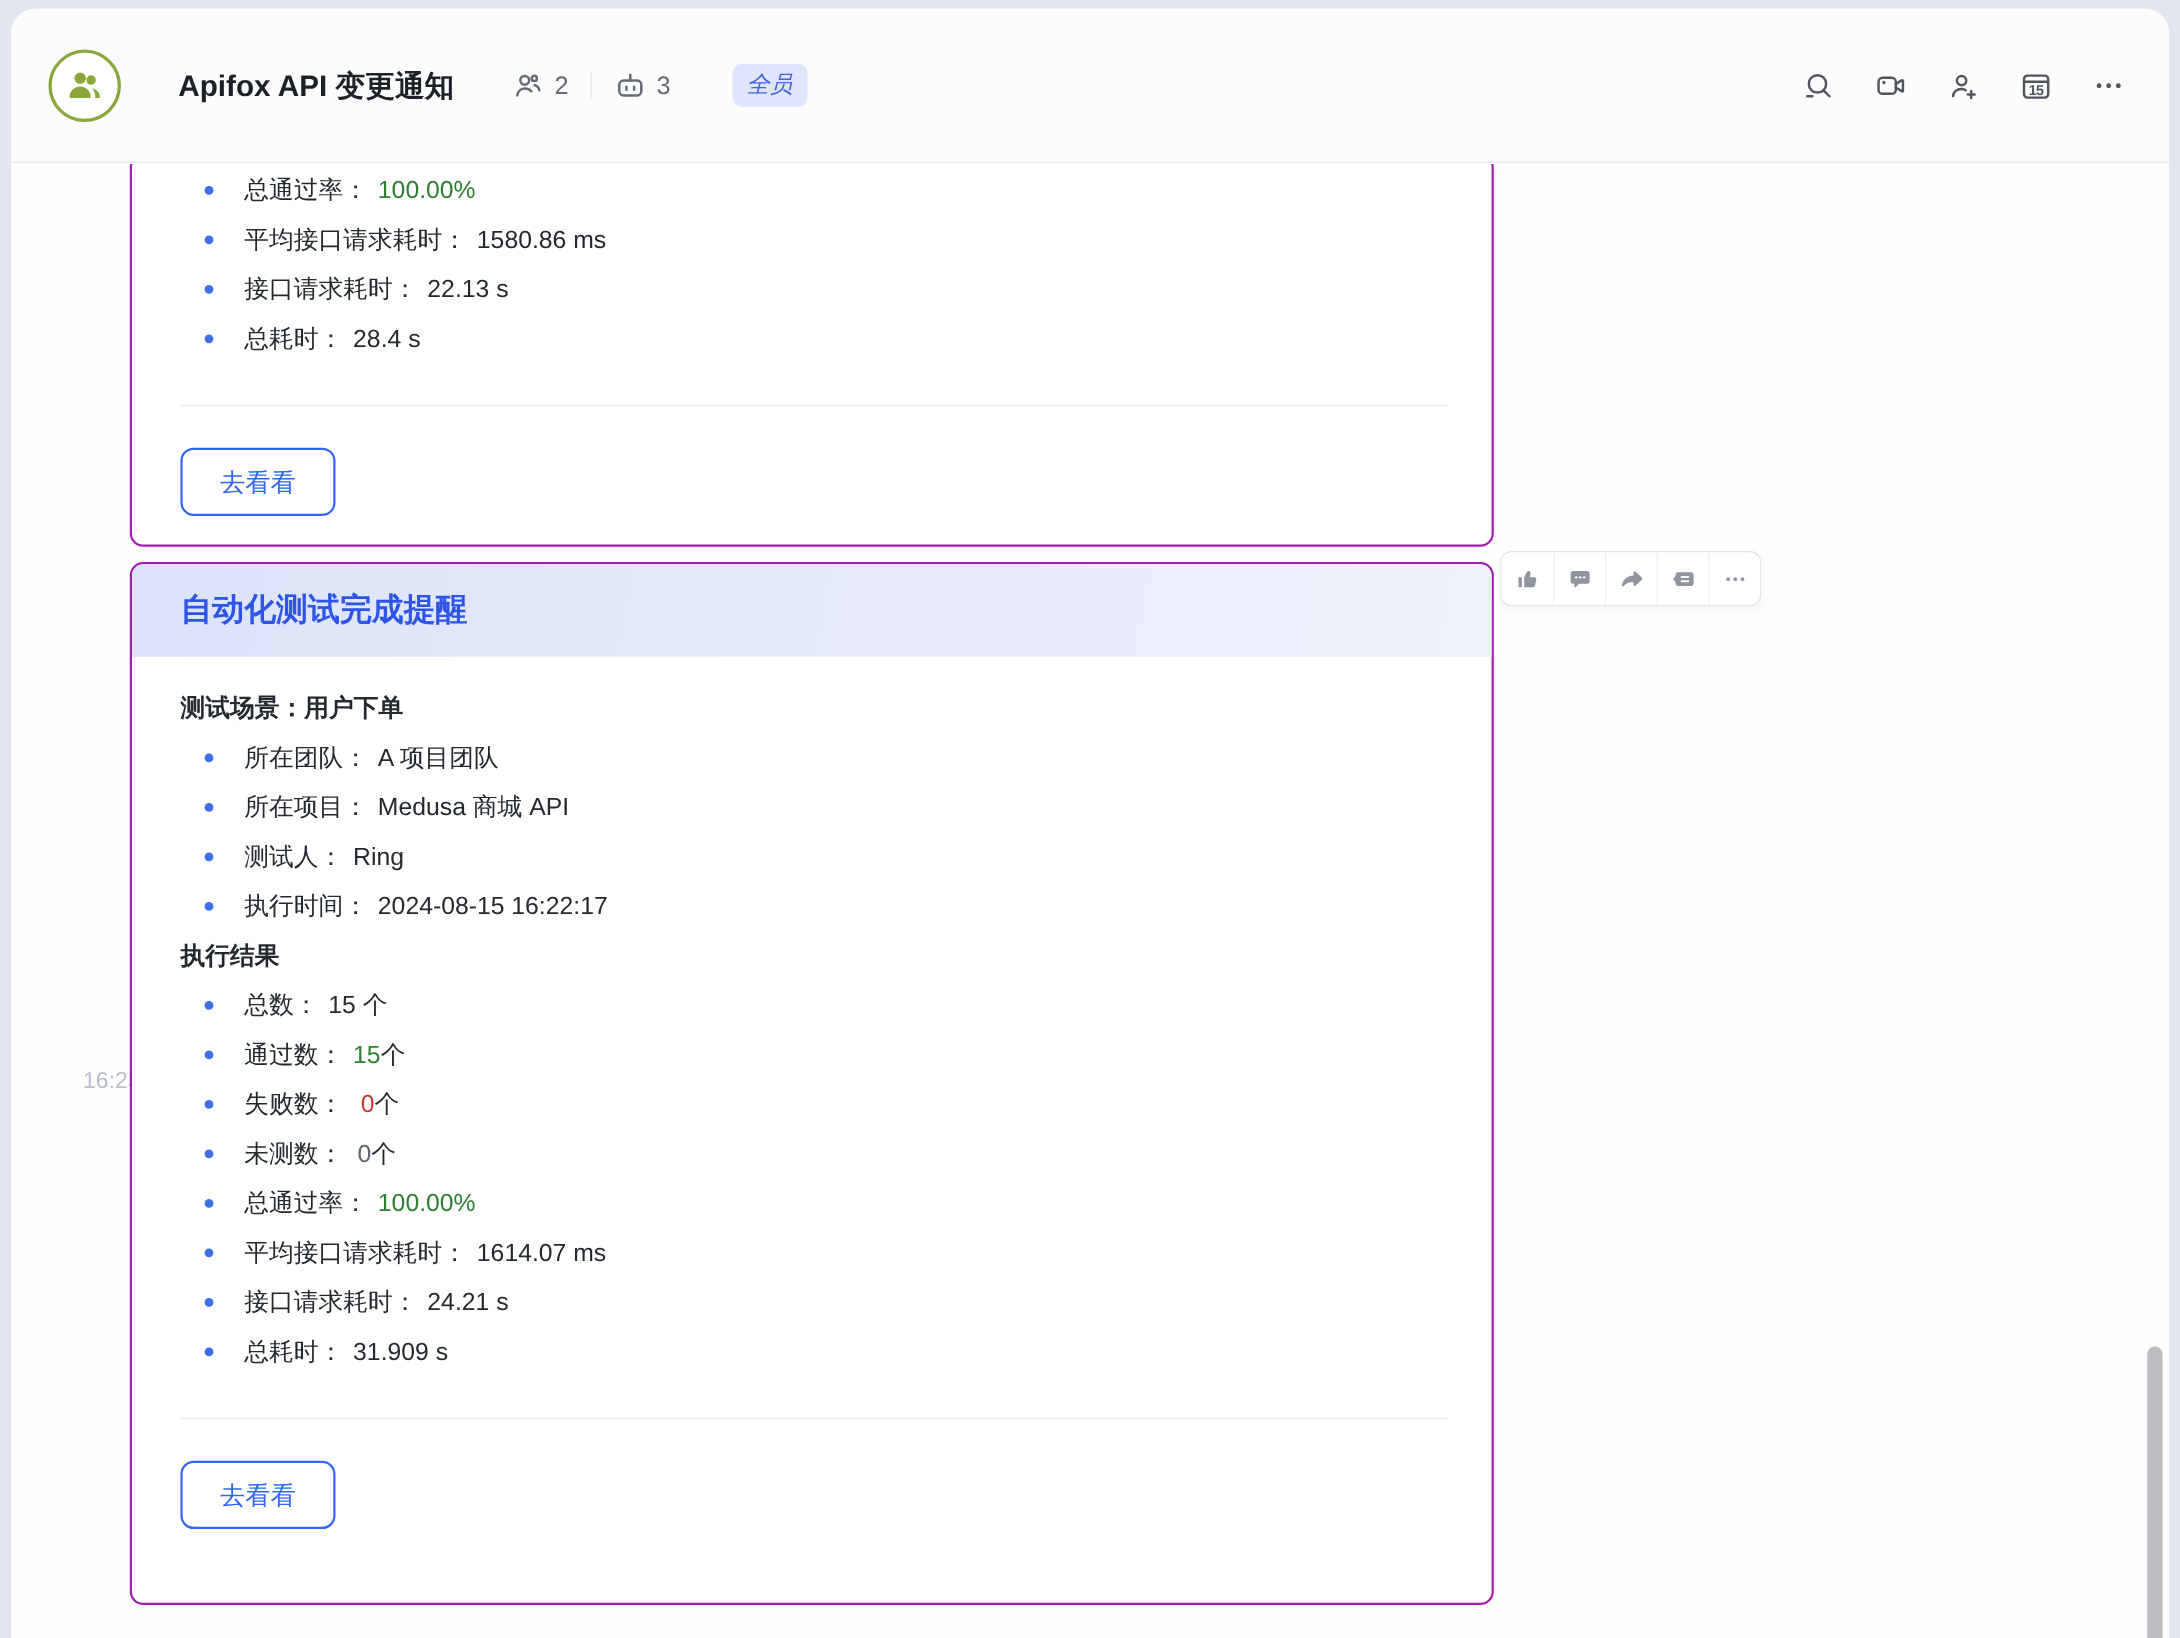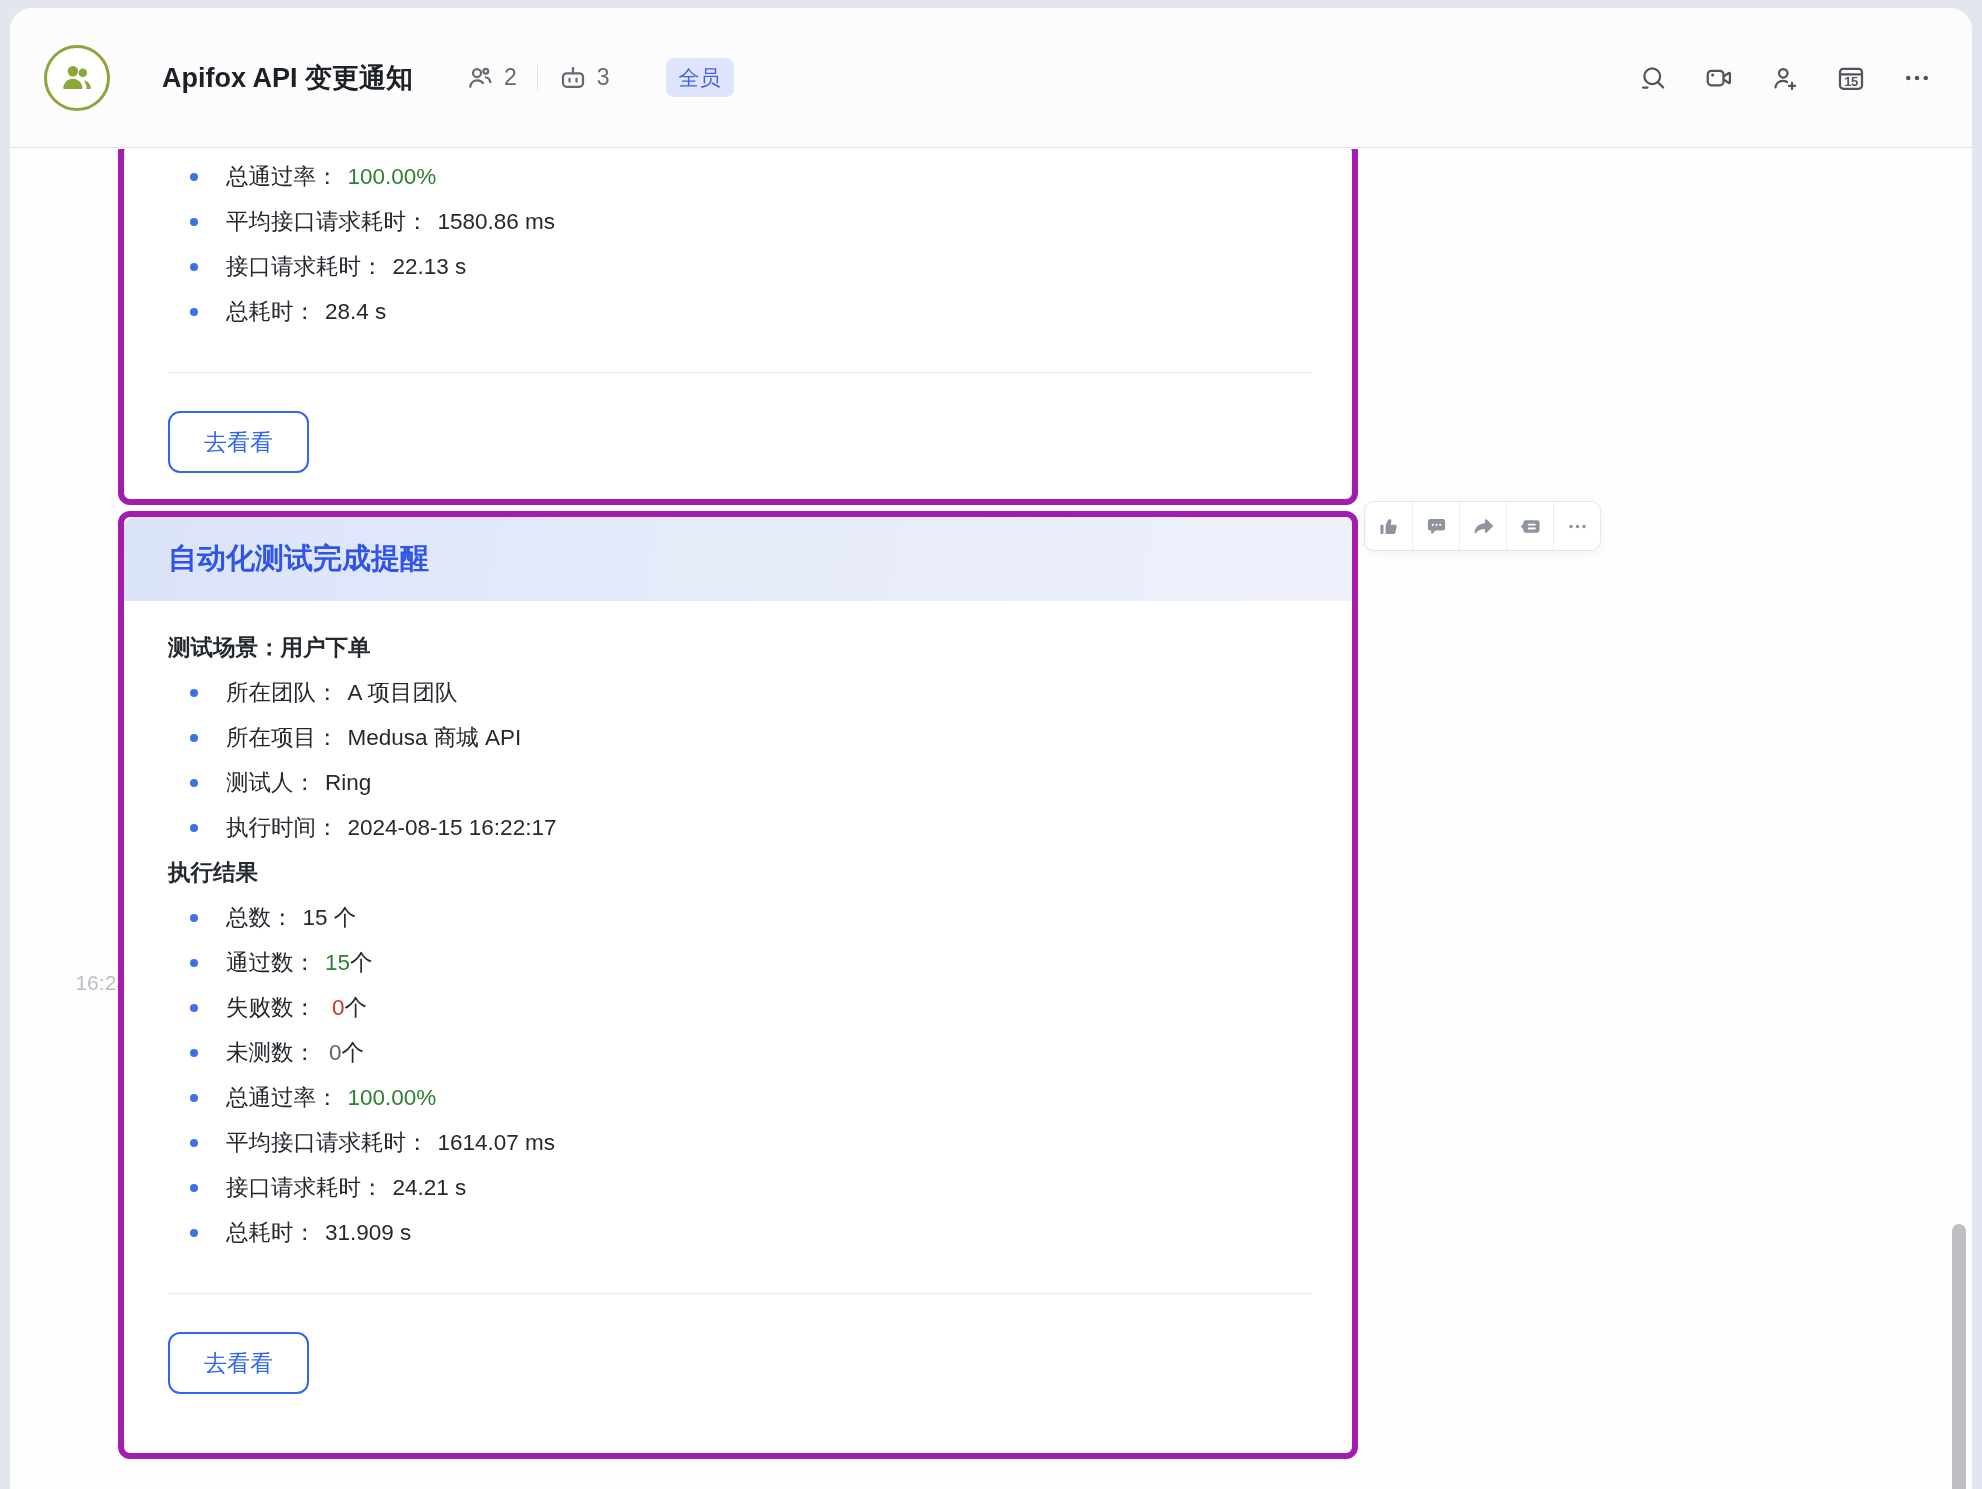--- a/index.html
+++ b/index.html
@@ -24,35 +24,35 @@
     width:66px; height:66px; border-radius:50%; border:3px solid #8aa83a;
     background:#fff; display:flex; align-items:center; justify-content:center; flex:0 0 auto;
   }
   .avatar svg { width:38px; height:38px; }
   .chat-title { margin-left:22px; font-size:27px; font-weight:700; color:#1c2128; white-space:nowrap; }
   .meta { display:flex; align-items:center; margin-left:22px; color:#646a73; font-size:23px; gap:9px; }
   .meta svg { width:27px; height:27px; display:block; }
   .meta-divider { width:1px; height:25px; background:#dfe1e5; margin:0 11px; }
   .badge {
     margin-left:26px; background:#dfe5fc; color:#4362e2;
-    font-size:21px; line-height:1; padding:9px 13px; border-radius:8px; white-space:nowrap;
+    font-size:21px; line-height:1; padding:9px 13px; border-radius:8px; white-space:nowrap;font-style:italic;
   }
   .header-actions { margin-left:auto; display:flex; align-items:center; gap:36px; color:#51565d; }
   .icon-btn { cursor:pointer; display:flex; align-items:center; justify-content:center; }
   .icon-btn svg { width:30px; height:30px; display:block; }
   .calendar-wrap { position:relative; }
   .cal-num {
     position:absolute; left:0; right:0; bottom:4px; text-align:center;
     font-size:13px; font-weight:700; color:#51565d; letter-spacing:-.5px;
   }
   
   .content { position:absolute; top:141px; left:0; right:0; bottom:0; overflow:hidden; background:#fefefe; }
   .card {
     position:absolute; left:108px; width:1240px; background:#fff;
-    border:6px solid #a21caf; border-radius:12px;
+    border:2px solid #a21caf; border-radius:12px;
   }
   .card1 { top:-9px; padding:8px 40px 26px 44px; }
   .card2 { top:362px; height:948px; }
   .card2-band {
     height:84px; border-radius:11px 11px 0 0;
     background:linear-gradient(100deg,#dbe3f9 0%,#e6ebfa 45%,#eef1fb 100%);
     display:flex; align-items:center; padding-left:44px;
   }
   .card2-title { font-size:29px; font-weight:700; color:#2f55e8; }
   .card2-body { padding:24px 40px 0 44px; }

